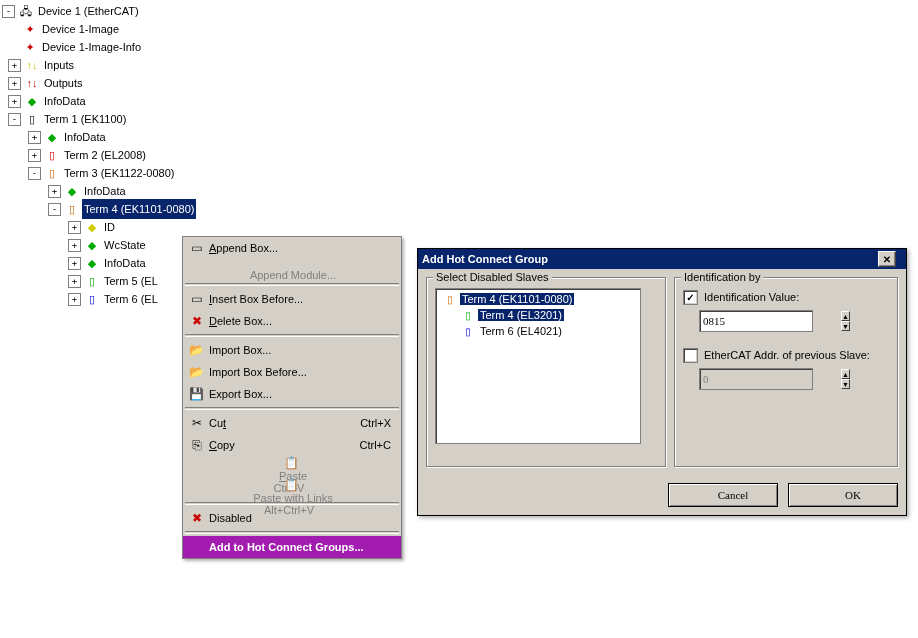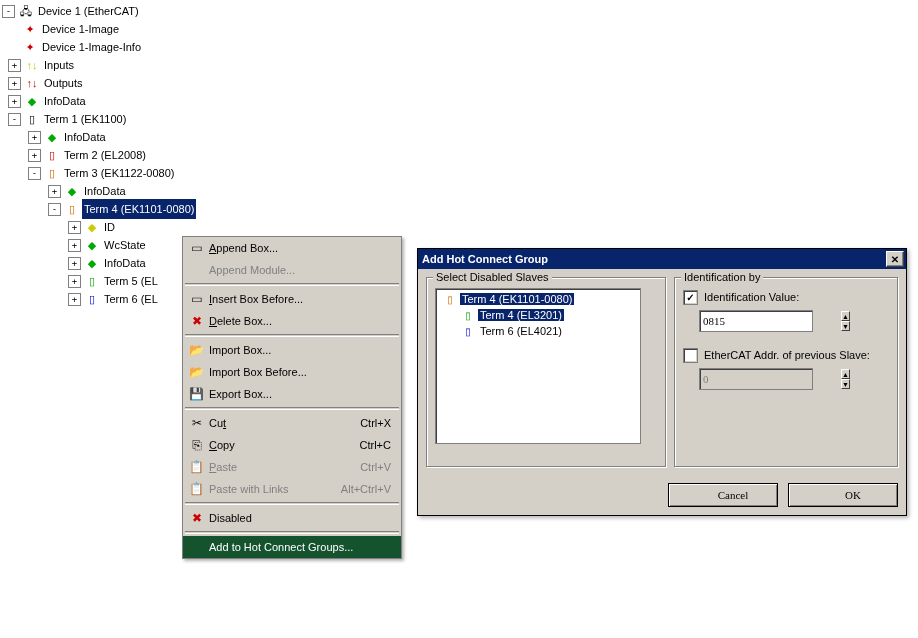--- a/index.html
+++ b/index.html
@@ -72,23 +72,23 @@
   .menu-item .micon {
     width: 20px;
     height: 16px;
     display: inline-flex;
     align-items: center;
     justify-content: center;
     font-size: 12px;
   }
   .menu-item .mtext { flex: 1; padding-left: 2px; }
   .menu-item .shortcut { color: #000; padding-right: 6px; }
-  .menu-item.disabled { color: #808080; }
+  .menu-item.disabled { color: #808080; flex-direction: column; }
   .menu-item.disabled .shortcut { color: #808080; }
-  .menu-item.highlight { background: #14532d; color: #fff; }
+  .menu-item.highlight { background: #a21caf; color: #fff; font-weight: bold; }
   .menu-sep {
     height: 1px;
     margin: 2px 2px;
     border-top: 1px solid #808080;
     border-bottom: 1px solid #fff;
   }
   .menu-item .mtext .ul { text-decoration: underline; }
 
   
   .dialog {
@@ -100,21 +100,21 @@
     background: #d4d0c8;
     box-shadow: 2px 2px 4px rgba(0,0,0,0.3);
   }
   .titlebar {
     height: 20px;
     background: #08246b;
     color: #fff;
     display: flex;
     align-items: center;
     font-weight: bold;
-    padding: 0 2px 0 4px;
+    padding: 0 10px 0 4px;
   }
   .titlebar .title-text { flex: 1; }
   .close-btn {
     width: 16px; height: 14px;
     background: #d4d0c8;
     border: 1px solid #fff;
     border-right-color: #404040;
     border-bottom-color: #404040;
     display: flex; align-items: center; justify-content: center;
     font-size: 10px; font-weight: bold; color: #000;

